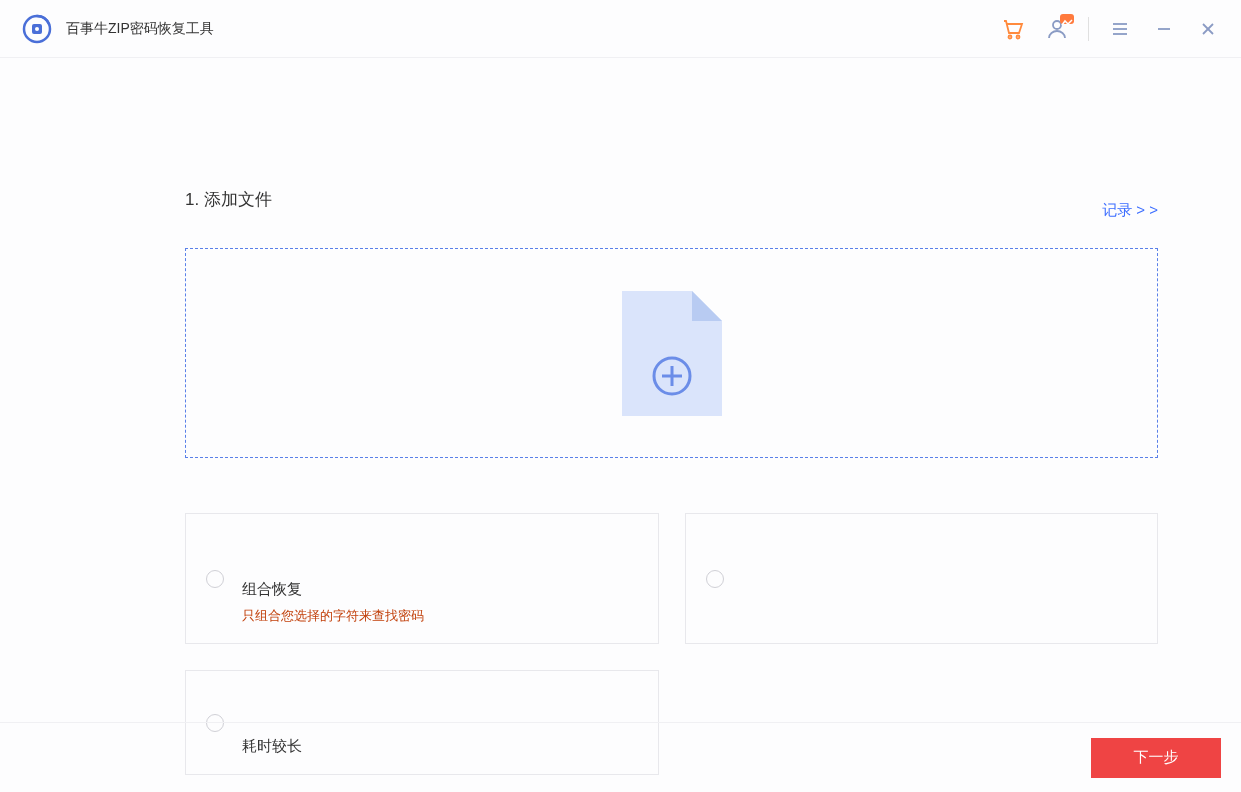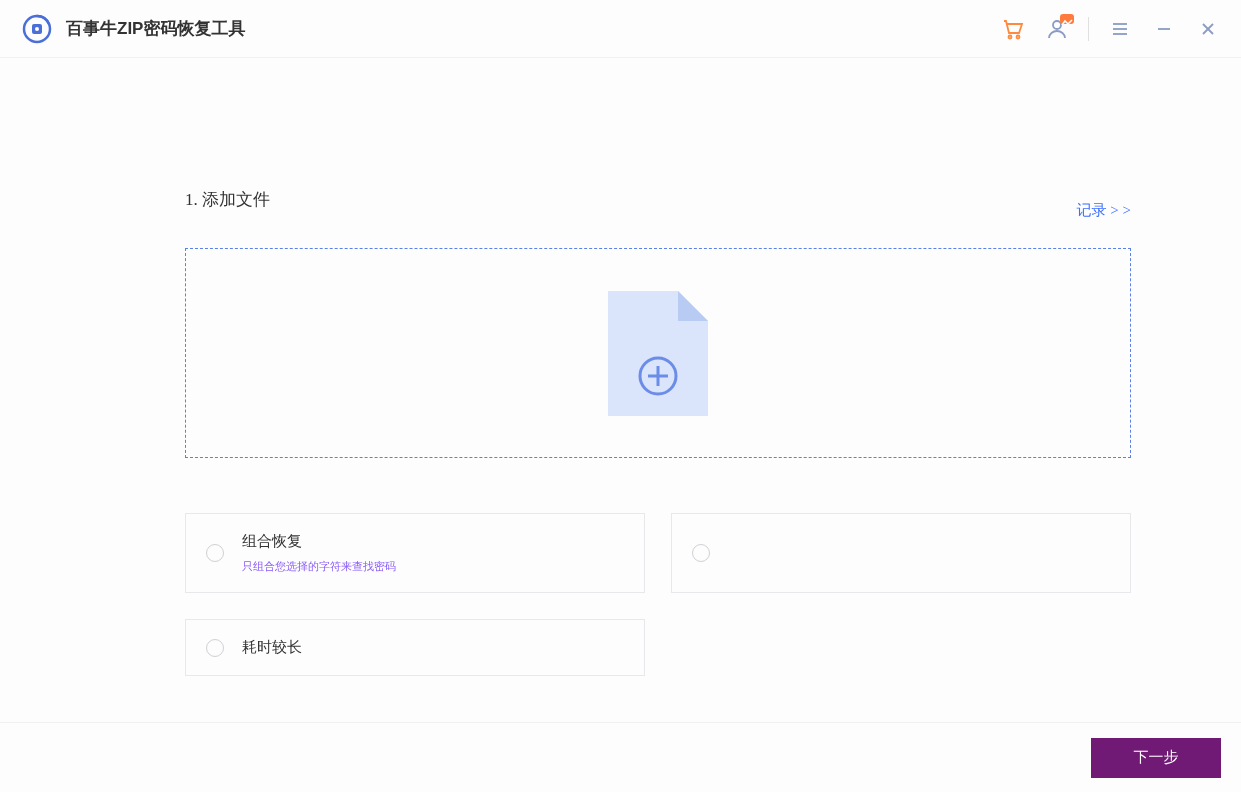--- a/index.html
+++ b/index.html
@@ -28,23 +28,23 @@
       gap: 14px;
     }
     .logo {
       width: 30px;
       height: 30px;
       display: flex;
       align-items: center;
       justify-content: center;
     }
     .app-title {
-      font-size: 17px;
+      font-size: 14px;
       color: #333;
-      font-weight: 700;
+      font-weight: 400;
     }
     .titlebar-right {
       display: flex;
       align-items: center;
       gap: 18px;
     }
     .titlebar-icon {
       width: 26px;
       height: 26px;
       display: flex;
@@ -52,22 +52,21 @@
       justify-content: center;
       cursor: pointer;
       position: relative;
     }
     .divider {
       width: 1px;
       height: 24px;
       background: #e0e0e0;
     }
     .content {
-      padding: 120px 110px 0 185px;
-      font-family: Liberation Serif, serif;
+      padding: 120px 83px 0 185px;
     }
     .section-header {
       display: flex;
       justify-content: space-between;
       align-items: center;
       margin-bottom: 28px;
     }
     .section-title {
       font-size: 17px;
       color: #333;
@@ -115,39 +114,40 @@
       flex-shrink: 0;
     }
     .method-info {
       display: flex;
       flex-direction: column;
       gap: 8px;
     }
     .method-title {
       font-size: 15px;
       color: #333;
+      margin-top: 48px;
     }
     .method-desc {
-      font-size: 11px;
-      color: #8b5cf6;
+      font-size: 13px;
+      color: #c2410c;
     }
     .footer {
       position: absolute;
       bottom: 0;
       left: 0;
       right: 0;
       height: 70px;
       border-top: 1px solid #f0f0f3;
       display: flex;
       justify-content: flex-end;
       align-items: center;
       padding-right: 20px;
     }
     .next-btn {
-      background: #701a75;
+      background: #ef4444;
       color: #fff;
       border: none;
       width: 130px;
       height: 40px;
       font-size: 15px;
       cursor: pointer;
       font-family: inherit;
     }
     .badge {
       position: absolute;

